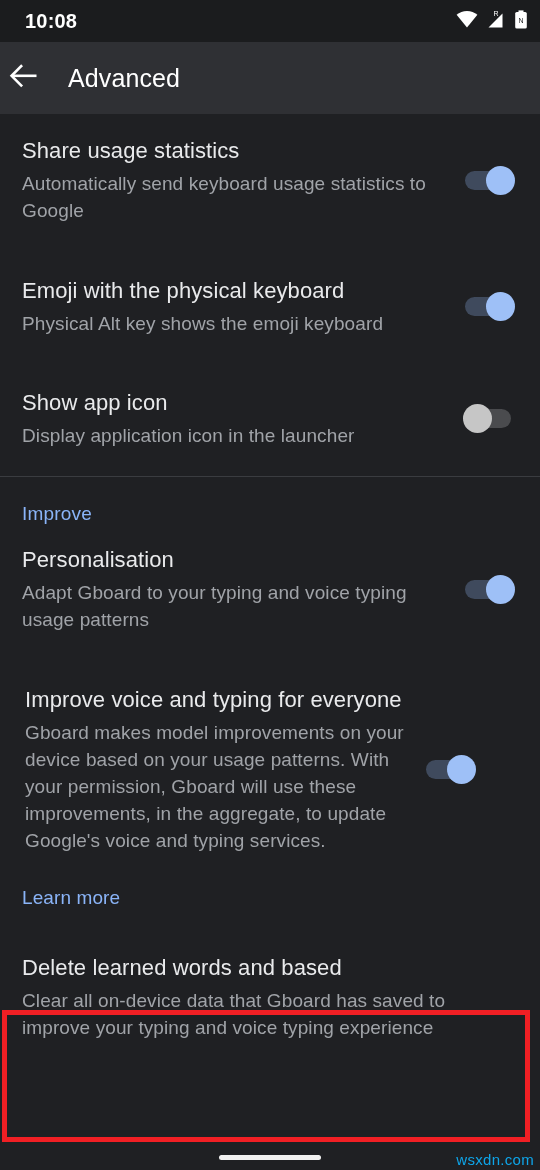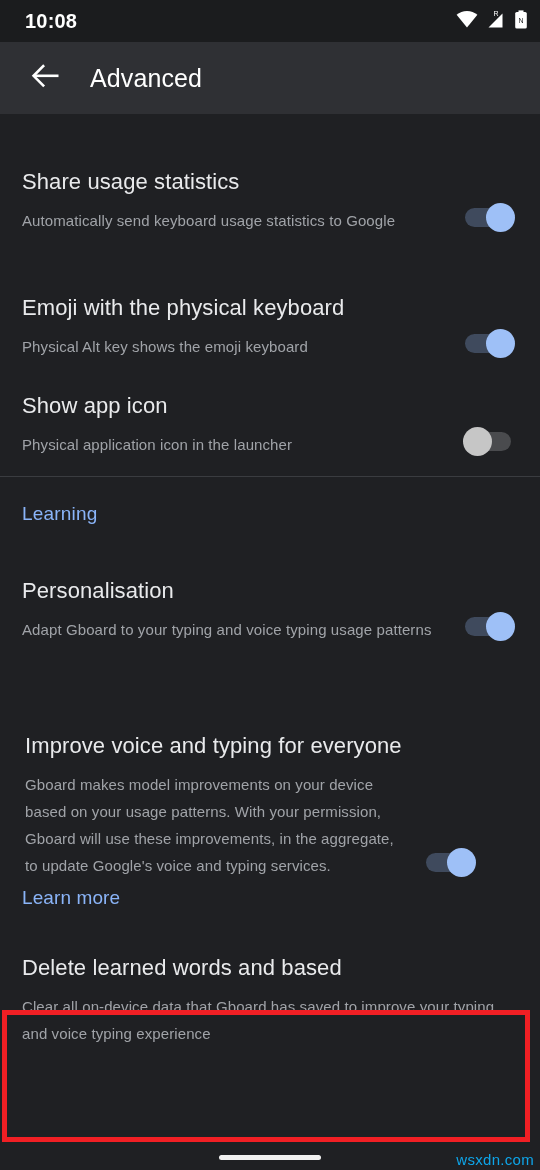--- a/index.html
+++ b/index.html
@@ -46,21 +46,20 @@
 
   
   #app-bar {
     position: absolute;
     top: 42px; left: 0;
     width: 540px;
     height: 72px;
     background: #2f3034;
     display: flex;
     align-items: center;
-    padding-left: 22px;
   }
   #back-button {
     width: 48px; height: 48px;
     display: flex; align-items: center; justify-content: center;
     flex: 0 0 auto;
   }
   #app-title {
     color: #ffffff;
     font-size: 25px;
     margin-left: 20px;
@@ -71,37 +70,37 @@
   #content {
     position: absolute;
     top: 114px; left: 0;
     width: 540px;
     height: 1056px;
     background: #1f2023;
   }
 
   .pref-row {
     display: flex;
-    align-items: flex-end;
+    align-items: center;
     padding: 0 16px 0 22px;
     min-height: 60px;
   }
   .pref-text { flex: 1 1 auto; padding-right: 14px; }
 
   .pref-title {
     color: #e9eaec;
     font-size: 22px;
     line-height: 29px;
     letter-spacing: 0.1px;
   }
   .pref-summary {
     color: #a0a3a8;
-    font-size: 15px;
+    font-size: 19px;
     line-height: 27px;
-    margin-top: 11px;
+    margin-top: 5px;
     letter-spacing: 0.1px;
   }
 
   
   .switch {
     position: relative;
     width: 56px;
     height: 34px;
     flex: 0 0 auto;
     margin-right: 6px;
@@ -263,33 +262,33 @@
         <div class="track"></div>
         <div class="thumb"></div>
       </div>
     </div>
 
     <div class="sp-18"></div>
 
     <div class="pref-row" style="min-height:80px;">
       <div class="pref-text">
         <div class="pref-title">Show app icon</div>
-        <div class="pref-summary">Physical application icon in the launcher</div>
+        <div class="pref-summary">Display application icon in the launcher</div>
       </div>
       <div class="switch off">
         <div class="track"></div>
         <div class="thumb"></div>
       </div>
     </div>
 
     <div style="height:18px;"></div>
 
     <div class="divider"></div>
 
-    <div class="category">Learning</div>
+    <div class="category">Improve</div>
 
     <div class="pref-row" style="min-height:108px;">
       <div class="pref-text">
         <div class="pref-title">Personalisation</div>
         <div class="pref-summary">Adapt Gboard to your typing and voice typing usage patterns</div>
       </div>
       <div class="switch on">
         <div class="track"></div>
         <div class="thumb"></div>
       </div>

